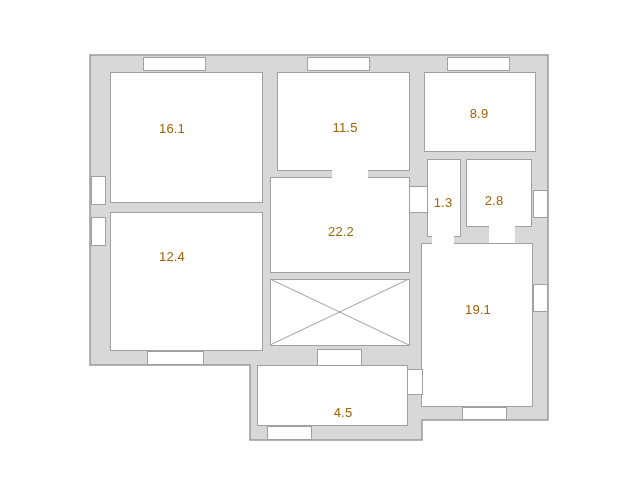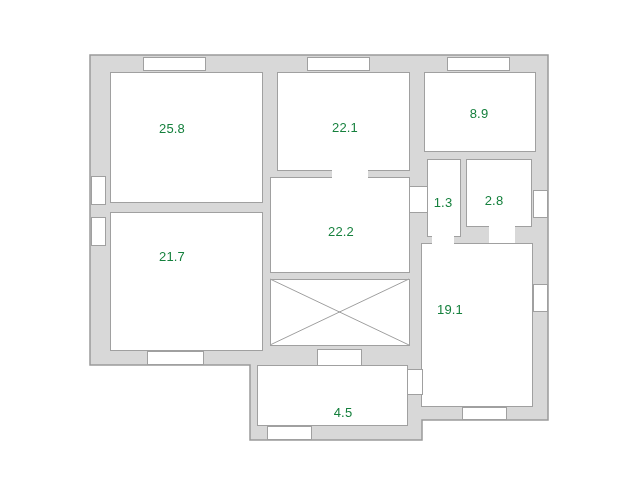--- a/index.html
+++ b/index.html
@@ -8,21 +8,21 @@
     width:640px;height:480px;
     background:#ffffff;
     font-family:"Liberation Sans", sans-serif;
     overflow:hidden;
   }
   .plan-svg{position:absolute;left:0;top:0;}
   .room-label{
     position:absolute;
     transform:translate(-50%,-50%);
     font-size:13px;
-    color:#15803d;
+    color:#a16207;
     letter-spacing:0.2px;
     white-space:nowrap;
     user-select:none;
   }
 </style>
 </head>
 <body>
 
 <div class="canvas">
 
@@ -64,23 +64,23 @@
       <rect x="533" y="284" width="14" height="27"></rect>
       <rect x="147" y="351" width="56" height="13"></rect>
       <rect x="317" y="349" width="44" height="16"></rect>
       <rect x="409" y="186" width="18" height="26"></rect>
       <rect x="407" y="369" width="15" height="25"></rect>
       <rect x="267" y="426" width="44" height="13"></rect>
       <rect x="462" y="407" width="44" height="12"></rect>
     </g>
   </svg>
 
-  <span class="room-label" style="left:172px;top:128px">25.8</span>
-  <span class="room-label" style="left:345px;top:127px">22.1</span>
+  <span class="room-label" style="left:172px;top:128px">16.1</span>
+  <span class="room-label" style="left:345px;top:127px">11.5</span>
   <span class="room-label" style="left:479px;top:113px">8.9</span>
   <span class="room-label" style="left:443px;top:202px">1.3</span>
   <span class="room-label" style="left:494px;top:200px">2.8</span>
-  <span class="room-label" style="left:172px;top:256px">21.7</span>
+  <span class="room-label" style="left:172px;top:256px">12.4</span>
   <span class="room-label" style="left:341px;top:231px">22.2</span>
-  <span class="room-label" style="left:450px;top:309px">19.1</span>
+  <span class="room-label" style="left:478px;top:309px">19.1</span>
   <span class="room-label" style="left:343px;top:412px">4.5</span>
 
 </div>
 
 </body></html>

